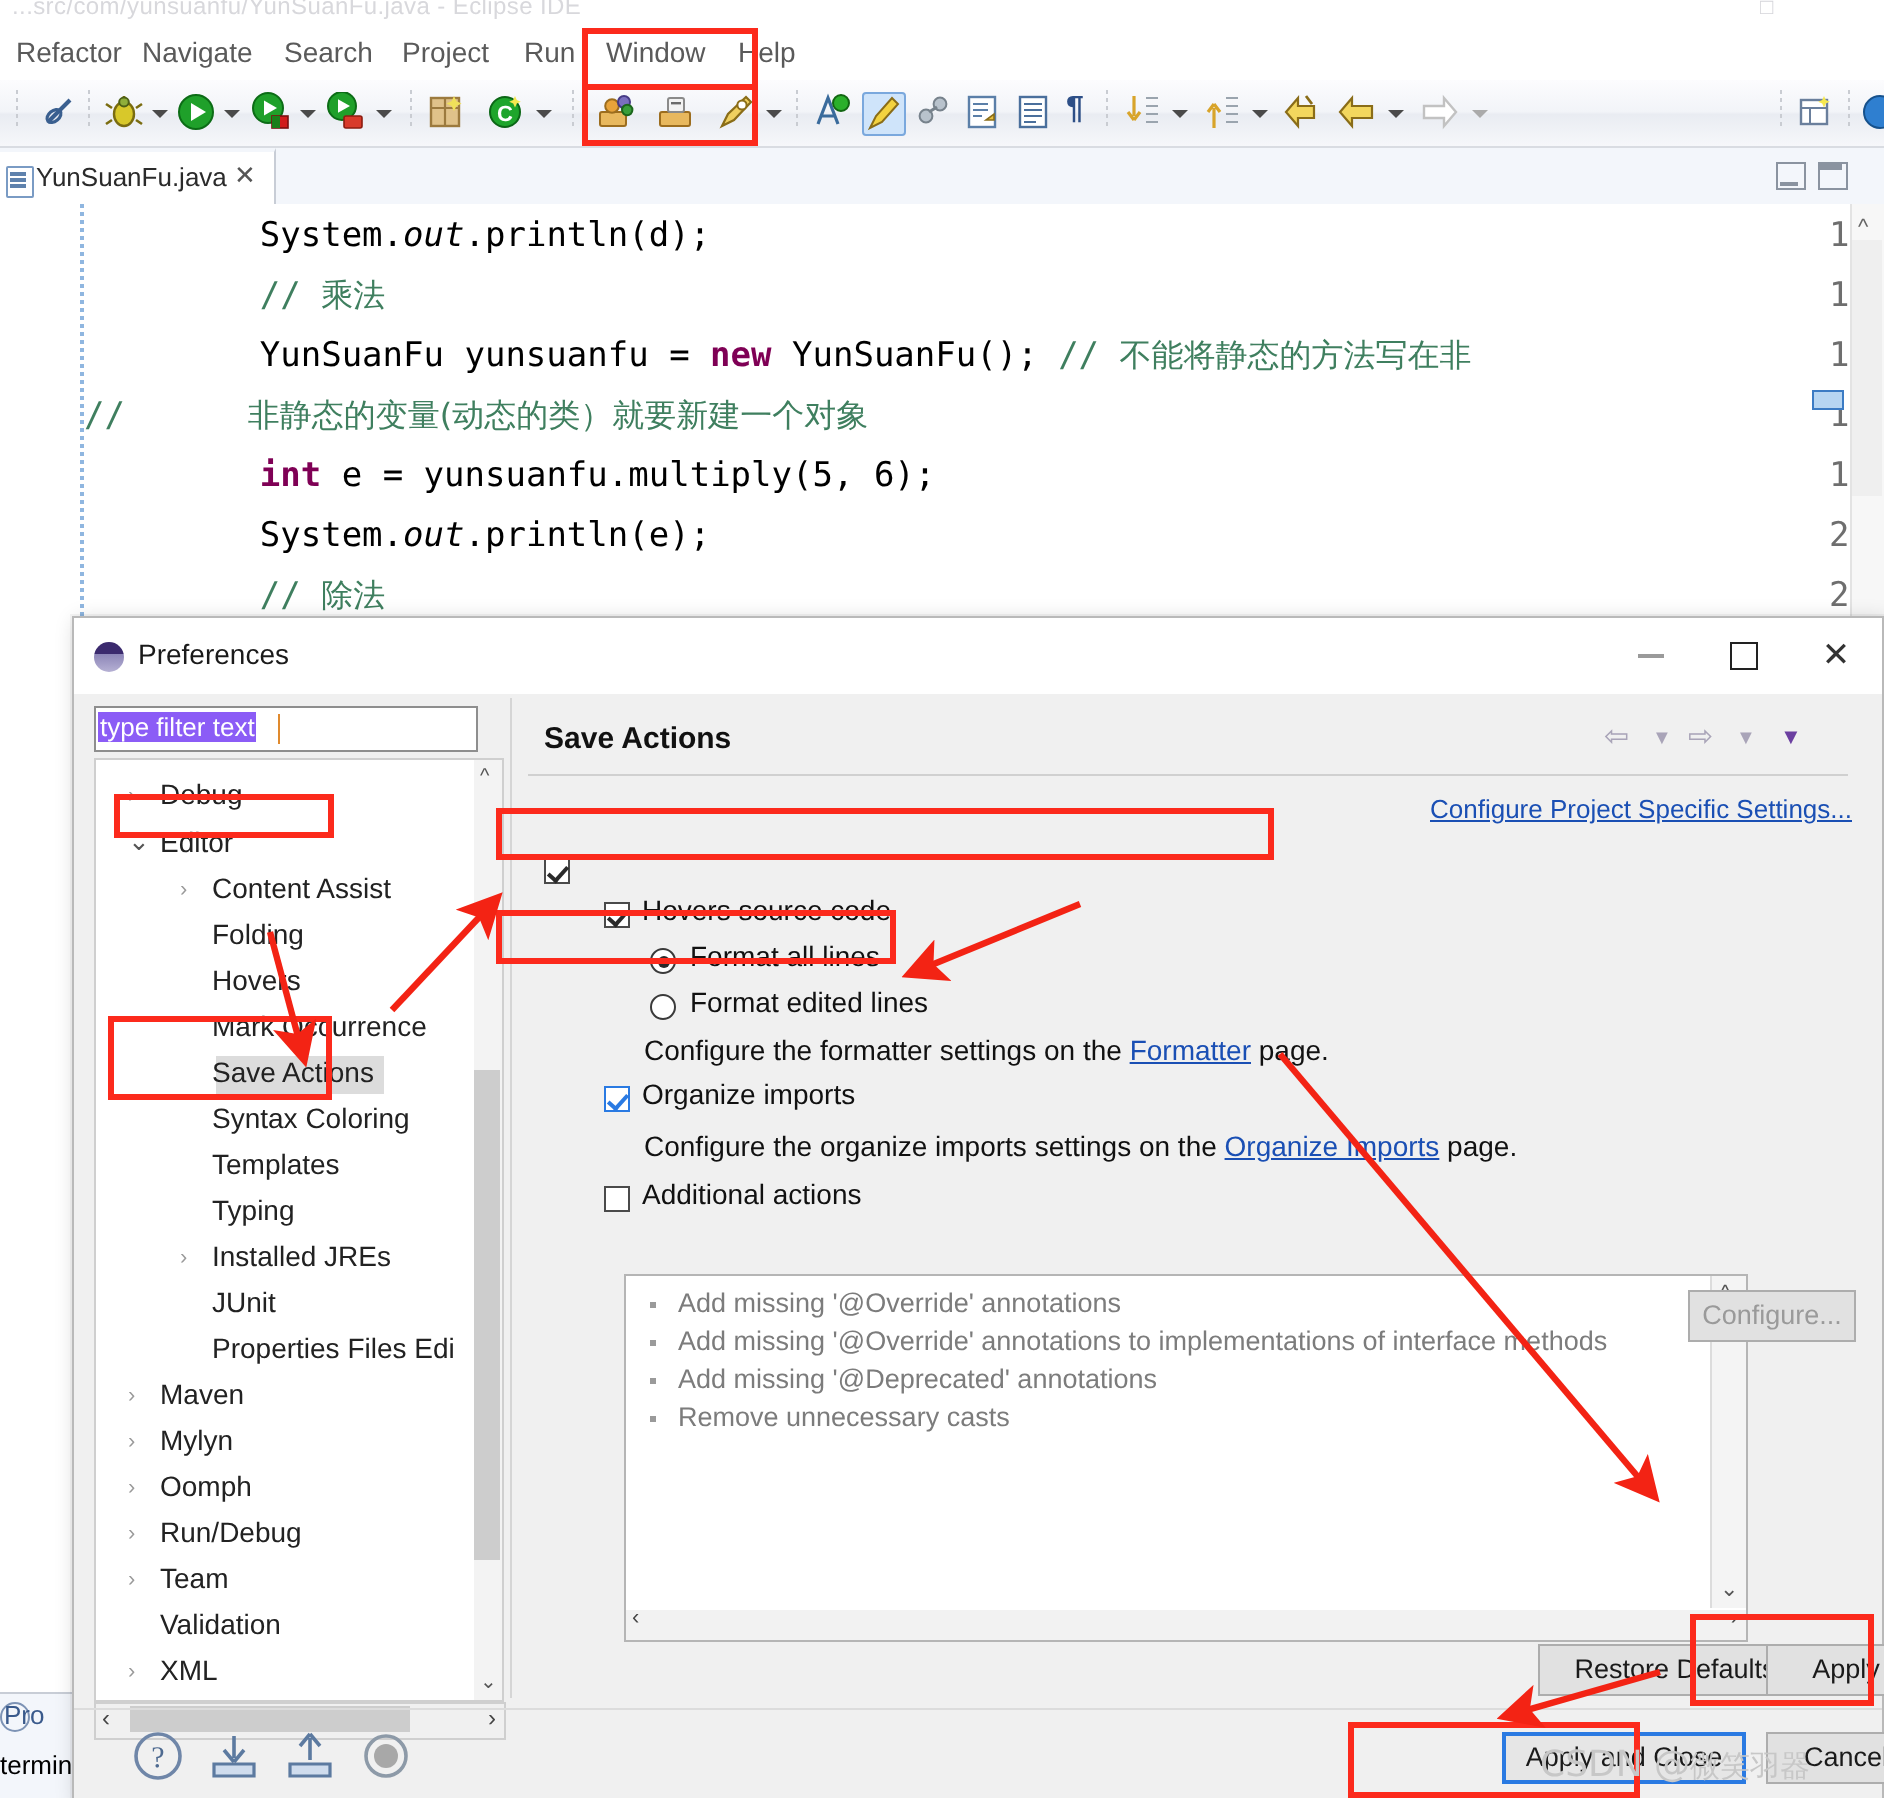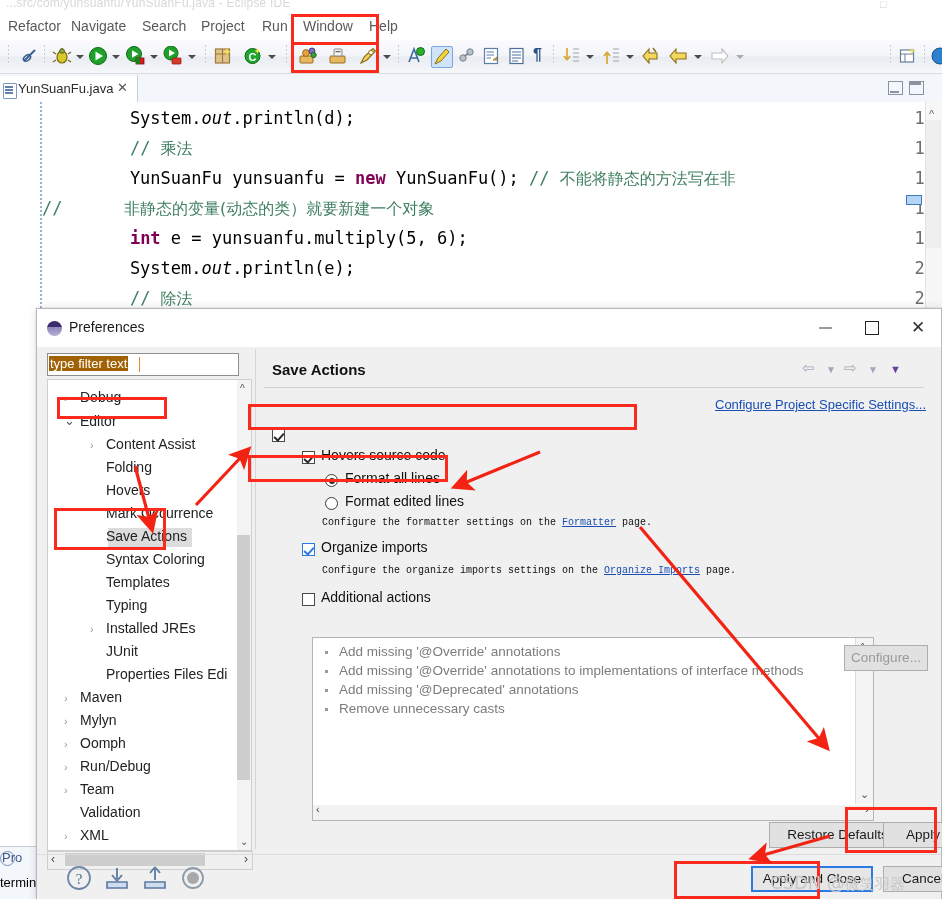--- a/index.html
+++ b/index.html
@@ -81,21 +81,21 @@
   #prefs-title{position:absolute;left:32px;top:10px;font-size:14px;color:#1a1a1a;}
   .wbtn{position:absolute;top:0;width:46px;height:38px;text-align:center;color:#333;}
   #wb-min{right:92px;}
   #wb-min i{position:absolute;left:16px;top:18px;width:13px;height:1.5px;background:#9a9a9a;display:block;}
   #wb-max{right:46px;}
   #wb-max i{position:absolute;left:16px;top:12px;width:12px;height:12px;border:1.5px solid #222;display:block;}
   #wb-close{right:0;font-size:17px;line-height:38px;font-weight:300;}
 
   
   #filter-input{position:absolute;left:10px;top:44px;width:190px;height:21px;border:1px solid #8e8e8e;background:#fff;}
-  #filter-text{position:absolute;left:1px;top:2px;font-size:13px;color:#ffffff;background:#a16207;padding:0 1px;}
+  #filter-text{position:absolute;left:1px;top:2px;font-size:13px;color:#ffffff;background:#8b5cf6;padding:0 1px;}
   #filter-caret{position:absolute;left:91px;top:3px;width:1px;height:15px;background:#e08a2e;}
   #tree{position:absolute;left:10px;top:70px;width:190px;height:470px;background:#ffffff;border:1px solid #cfcfcf;border-right:none;overflow:hidden;}
   .tnode{position:absolute;font-size:14px;color:#222;white-space:nowrap;}
   .tarrow{position:absolute;font-size:11px;color:#9a9a9a;}
   #tree-sel{position:absolute;left:60px;width:84px;height:19px;background:#dcdcdc;}
   #tree-scroll{position:absolute;left:200px;top:70px;width:14px;height:470px;background:#f3f3f3;border:1px solid #cfcfcf;border-left:none;}
   #ts-up{position:absolute;left:3px;top:3px;font-size:10px;color:#555;}
   #ts-down{position:absolute;left:3px;bottom:3px;font-size:10px;color:#555;}
   #ts-thumb{position:absolute;left:0;top:155px;width:13px;height:245px;background:#cdcdcd;}
   #tree-hscroll{position:absolute;left:10px;top:542px;width:204px;height:17px;background:#f0f0f0;border:1px solid #cfcfcf;}
@@ -111,21 +111,21 @@
   .navarrow{position:absolute;top:2px;font-size:15px;color:#a9a4b8;}
   #link-configure{position:absolute;right:8px;top:48px;font-size:13px;color:#1a4fb4;text-decoration:underline;}
 
   .chk{position:absolute;width:13px;height:13px;background:#fff;border:1px solid #4a4a4a;box-sizing:border-box;}
   .chk.on:after{content:"";position:absolute;left:3px;top:1px;width:4px;height:8px;border:solid #2a2a2a;border-width:0 2px 2px 0;transform:rotate(42deg);}
   .chk.blue{border-color:#2a7ae2;}
   .chk.blue.on:after{border-color:#2a7ae2;}
   .radio{position:absolute;width:13px;height:13px;border:1.5px solid #3a3a3a;border-radius:50%;box-sizing:border-box;background:#fff;}
   .radio.on:after{content:"";position:absolute;left:2.5px;top:2.5px;width:6px;height:6px;border-radius:50%;background:#2a2a2a;}
   .opt-label{position:absolute;font-size:14px;color:#111;white-space:nowrap;}
-  .sub-note{position:absolute;font-size:10px;color:#111;white-space:nowrap;font-family:Liberation Mono, monospace;}
+  .sub-note{position:absolute;font-size:14px;color:#111;white-space:nowrap;}
   .ilink{color:#1a4fb4;text-decoration:underline;}
 
   #actions-list{position:absolute;left:56px;top:288px;width:560px;height:168px;background:#fff;border:1px solid #b5b5b5;overflow:hidden;}
   .act-item{position:absolute;left:26px;font-size:13.5px;color:#7c7c7c;white-space:nowrap;}
   .act-bullet{position:absolute;left:12px;width:3px;height:3px;background:#9a9a9a;}
   #al-scroll{position:absolute;right:0;top:0;width:17px;height:166px;background:#f4f4f4;border-left:1px solid #dcdcdc;}
   #al-up{position:absolute;left:4px;top:3px;font-size:11px;color:#555;}
   #al-down{position:absolute;left:4px;bottom:3px;font-size:11px;color:#555;}
   #al-hscroll{position:absolute;left:56px;top:456px;width:560px;height:15px;background:#f2f2f2;border:1px solid #b5b5b5;border-top:none;}
   #alh-l{position:absolute;left:3px;top:-2px;font-size:11px;color:#444;}

